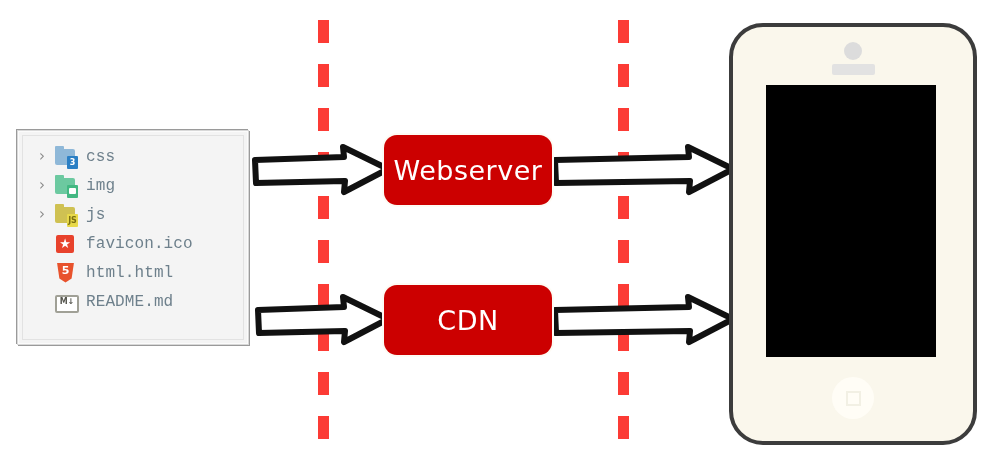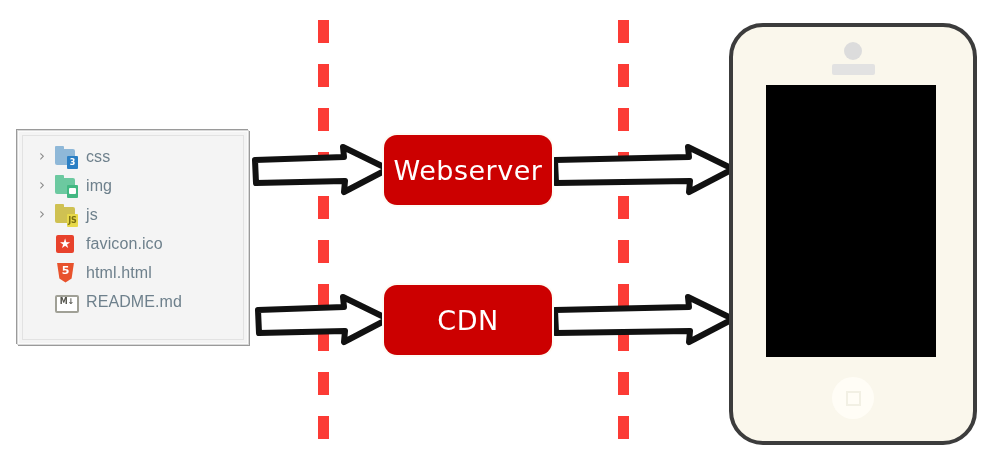--- a/index.html
+++ b/index.html
@@ -63,21 +63,21 @@
     width: 22px;
     height: 20px;
     flex: 0 0 22px;
     margin-right: 9px;
     margin-left: 4px;
     position: relative;
   }
   .tree-label {
     font-size: 16px;
     color: #6e808c;
-    font-family: Liberation Sans, sans-serif;
+    font-family: Liberation Mono, monospace;
     letter-spacing: 0.1px;
     white-space: nowrap;
   }
 
   
   .folder {
     position: absolute;
     left: 0; top: 2px;
     width: 20px; height: 16px;
     border-radius: 1px 2px 2px 2px;

